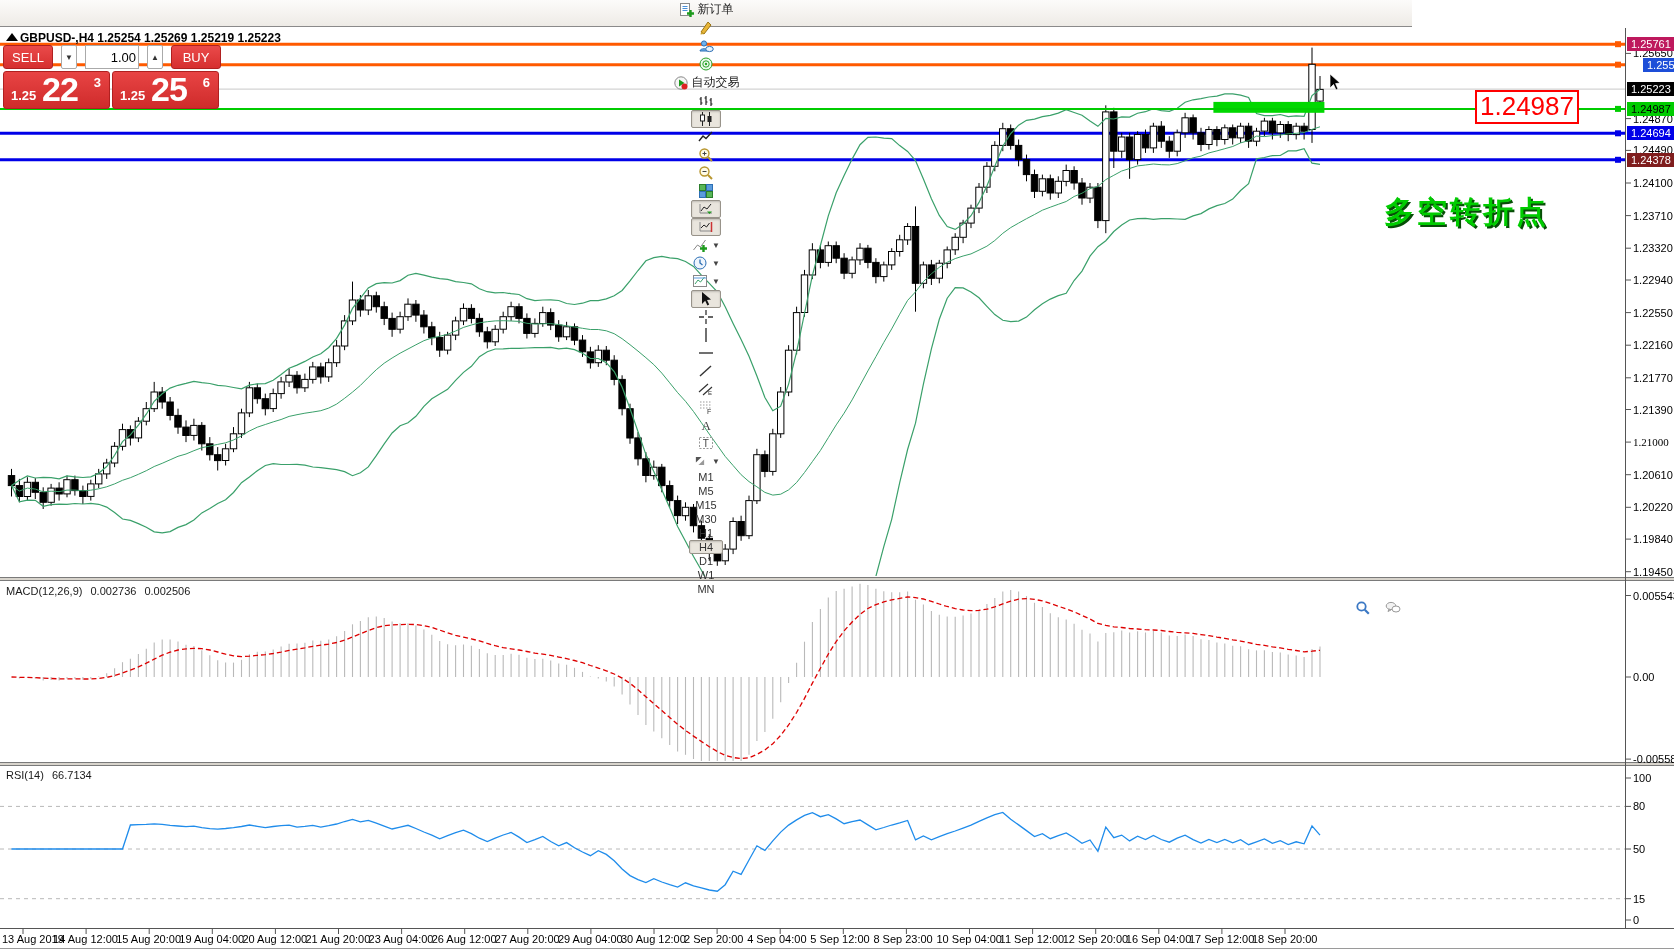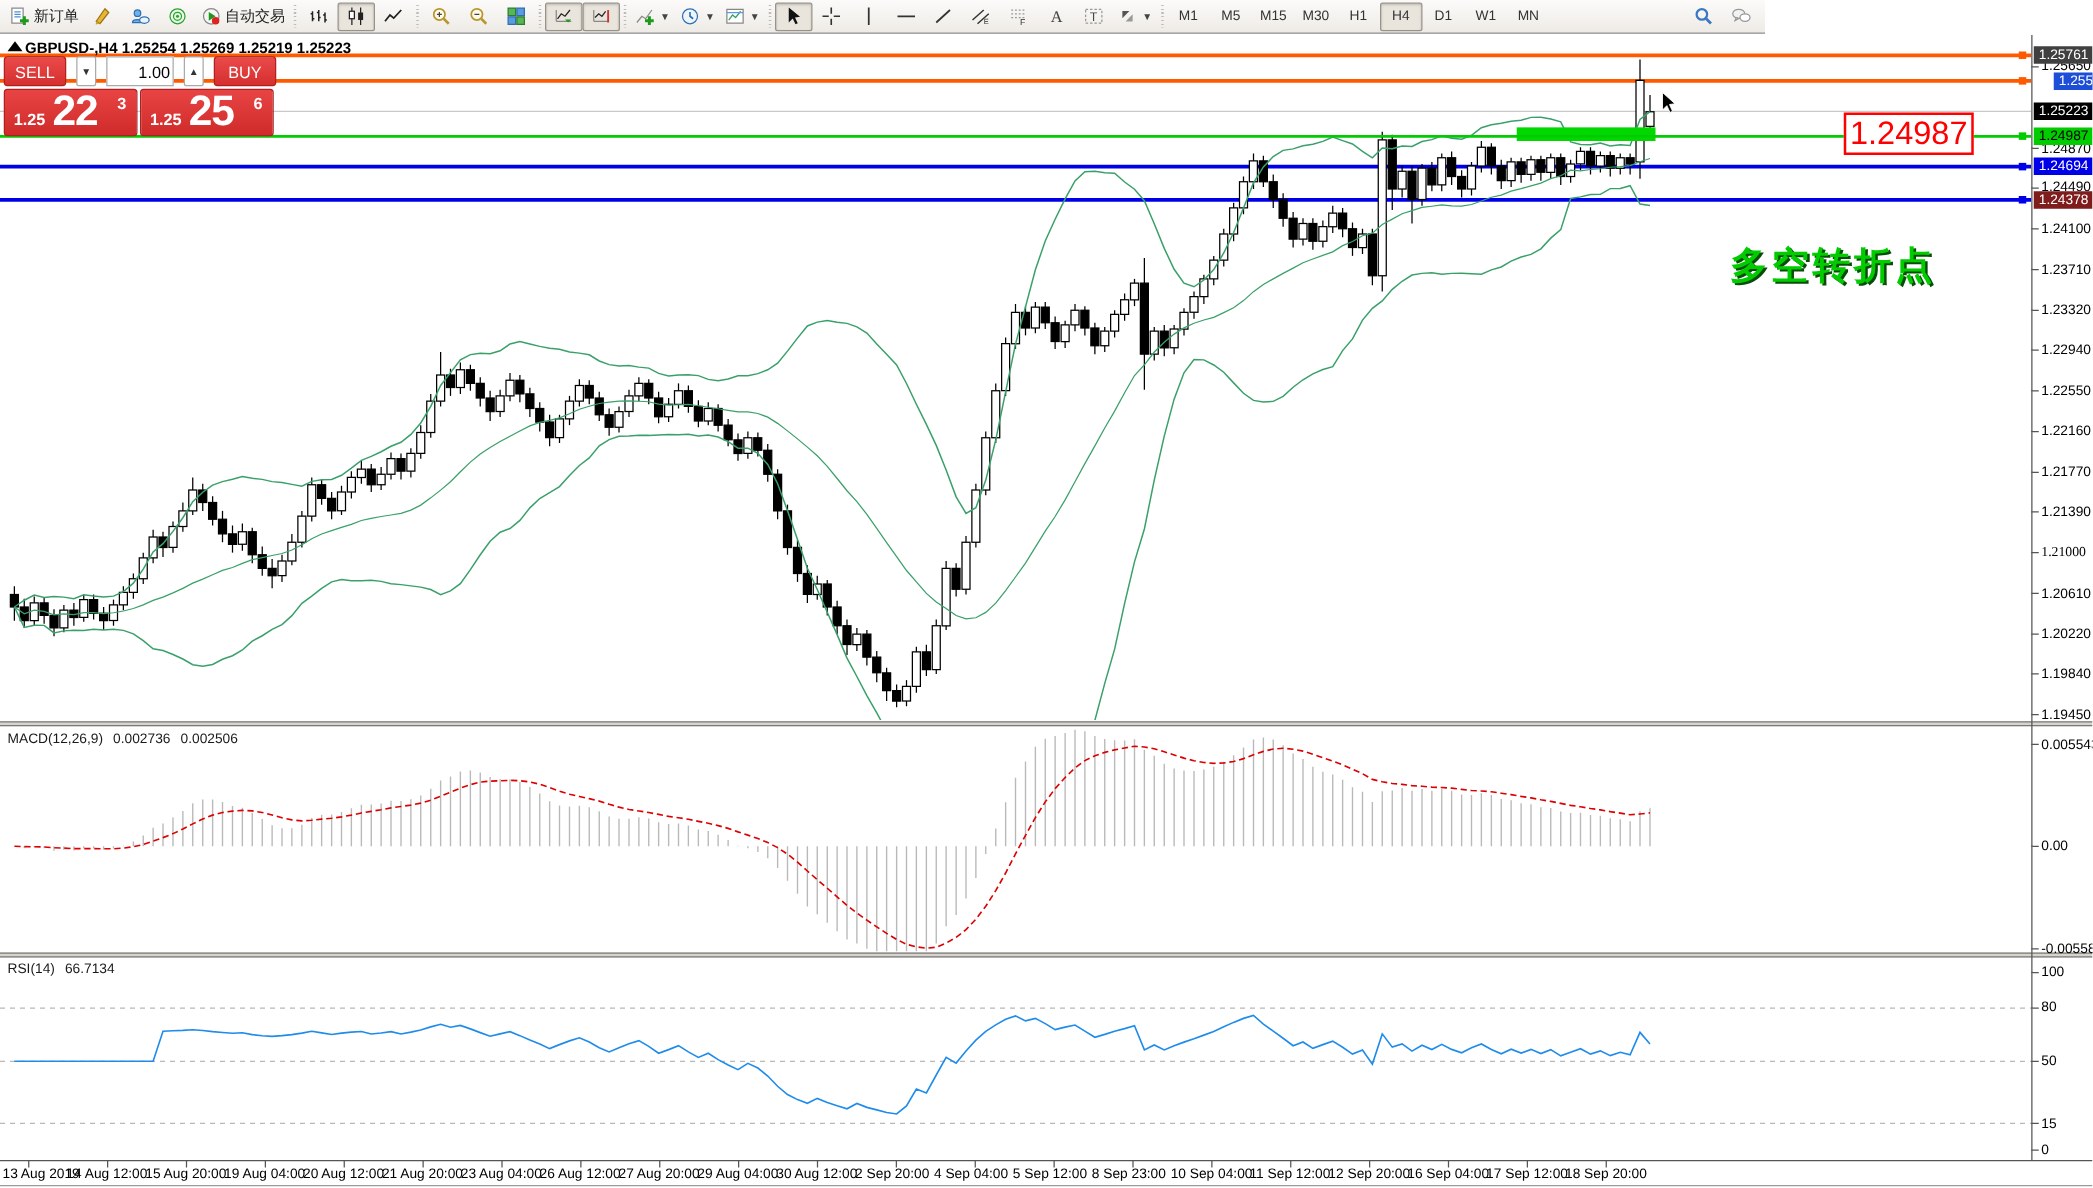--- a/index.html
+++ b/index.html
@@ -1,21 +1,21 @@
 <!DOCTYPE html>
 <html><head>
 <meta charset="utf-8">
 <style>
   html,body{margin:0;padding:0;}
   body{width:1674px;height:950px;overflow:hidden;background:#fff;
        font-family:"Liberation Sans",sans-serif;position:relative;}
   
   #toolbar{position:absolute;top:0;left:0;width:1412px;height:27px;box-sizing:border-box;
     background:linear-gradient(#fcfbfa,#eeebe6);border-bottom:1px solid #8a8a8a;
-    display:flex;align-items:center;padding:0 4px;z-index:30;}
+    display:flex;align-items:center;padding:0 4px;z-index:30;flex-direction:column;}
   .tb-grip{width:5px;height:18px;margin:0 3px;
     background:repeating-linear-gradient(#bbb 0 1px,transparent 1px 3px);width:2px;}
   .tb-btn{height:21px;min-width:22px;display:flex;align-items:center;justify-content:center;
     gap:3px;padding:0 3px;border:1px solid transparent;border-radius:2px;font-size:12px;color:#222;cursor:default;}
   .tb-btn.active{background:#e9e5dd;border-color:#98938a;box-shadow:inset 0 1px 2px rgba(0,0,0,.18);}
   .tb-btn .cjk{font-family:sans-serif;font-size:12px;}
   .tb-btn svg{display:block;}
   .dd{font-size:8px;color:#444;margin-left:1px;}
   .tf-btn{font-size:11px;color:#333;padding:0 5px;font-family:"Liberation Sans",sans-serif;}
   #tb-right{margin-left:auto;display:flex;align-items:center;}
@@ -976,21 +976,21 @@
     <div class="price-tick" style="top: 274px;">1.22940</div>
     <div class="price-tick" style="top: 307px;">1.22550</div>
     <div class="price-tick" style="top: 339px;">1.22160</div>
     <div class="price-tick" style="top: 372px;">1.21770</div>
     <div class="price-tick" style="top: 404px;">1.21390</div>
     <div class="price-tick" style="top: 436px; font-family: Liberation Serif, serif;">1.21000</div>
     <div class="price-tick" style="top: 469px;">1.20610</div>
     <div class="price-tick" style="top: 501px;">1.20220</div>
     <div class="price-tick" style="top: 533px;">1.19840</div>
     <div class="price-tick" style="top: 566px;">1.19450</div>
-    <div class="price-badge" style="top: 37px; background: #404040; color: rgb(255, 255, 255);">1.25761</div>
+    <div class="price-badge" style="top: 37px; background: #be185d; color: rgb(255, 255, 255);">1.25761</div>
     <div class="price-badge" style="top: 58px; background: #1d4ed8; color: rgb(255, 255, 255); margin-left: 16px;">1.25515</div>
     <div class="price-badge" style="top: 82px; background: rgb(0, 0, 0); color: rgb(255, 255, 255);">1.25223</div>
     <div class="price-badge" style="top: 102px; background: rgb(0, 204, 0); color: rgb(0, 0, 0);">1.24987</div>
     <div class="price-badge" style="top: 126px; background: rgb(0, 0, 232); color: rgb(255, 255, 255);">1.24694</div>
     <div class="price-badge" style="top: 153px; background: #7f1d1d; color: rgb(255, 255, 255);">1.24378</div>
     <div class="macd-tick" style="top: 590px;">0.005543</div>
     <div class="macd-tick" style="top: 671px;">0.00</div>
     <div class="macd-tick" style="top: 753px;">-0.005583</div>
     <div class="rsi-tick" style="top: 772px;">100</div>
     <div class="rsi-tick" style="top: 800px;">80</div>

